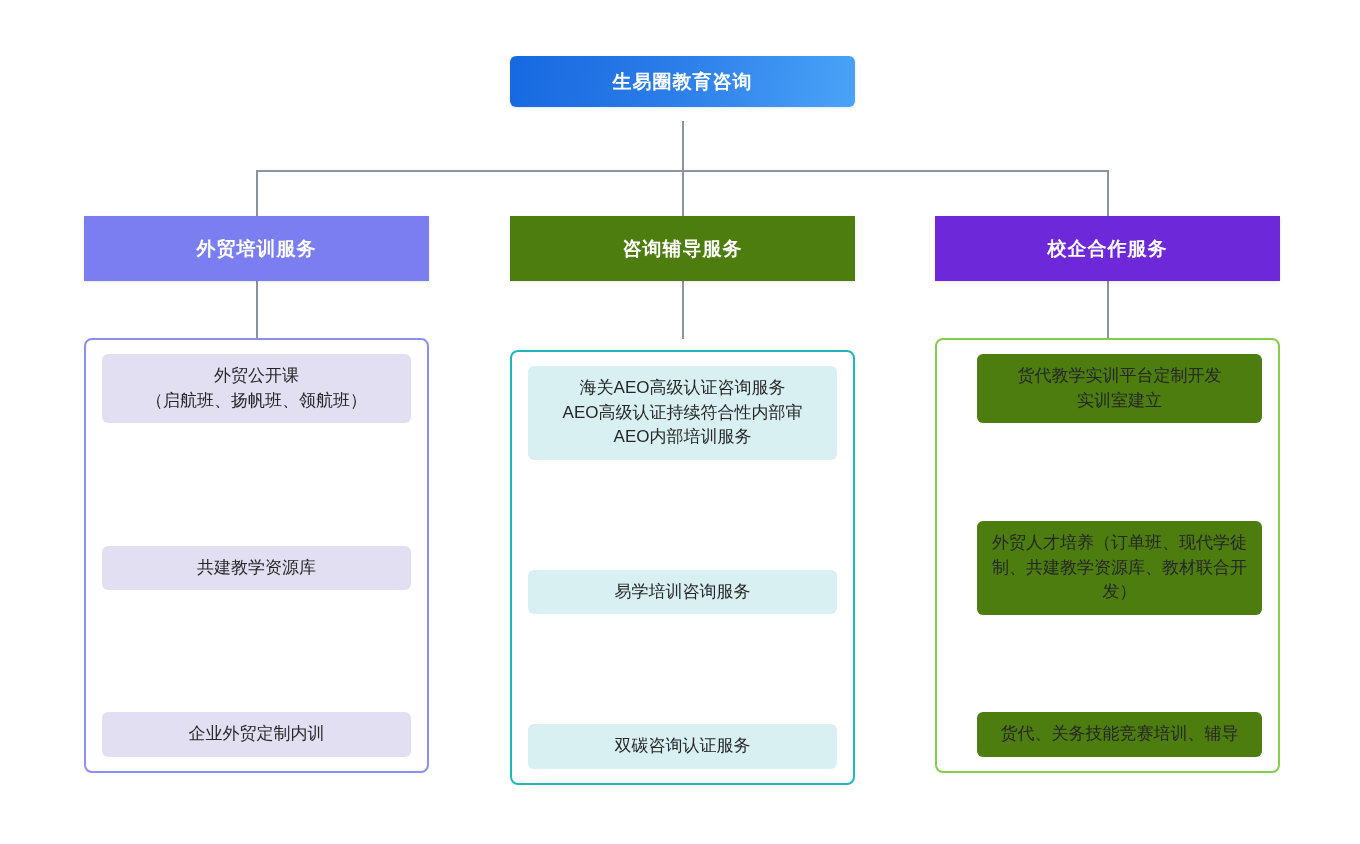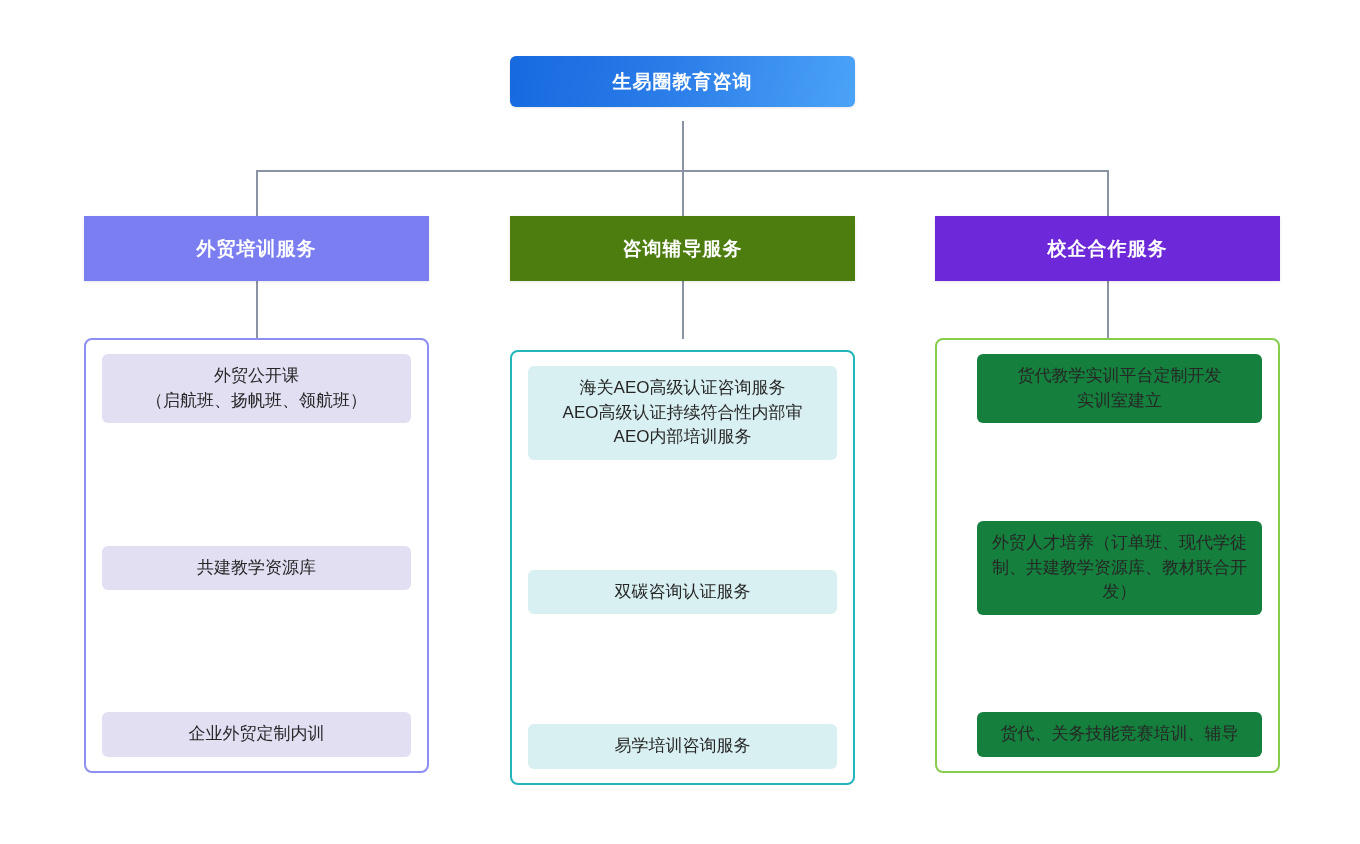--- a/index.html
+++ b/index.html
@@ -63,21 +63,21 @@
   
   .b2{left:510px;}
   .b2 .branch-header{background:#4d7c0f;}
   .b2 .branch-body{border-color:#22b5bb;margin-top:12px;}
   .b2 .item-card{background:#d9f0f2;}
 
   
   .b3{left:935px;}
   .b3 .branch-header{background:#6d28d9;}
   .b3 .branch-body{border-color:#86cd4e;}
-  .b3 .item-card{background:#15803d;margin-left:24px;}
+  .b3 .item-card{background:#4d7c0f;margin-left:24px;}
 </style>
 </head>
 <body>
 
 <div id="chart">
 
   <div class="root-node">
     <span>生易圈教育咨询</span>
   </div>
 
@@ -106,22 +106,22 @@
   </div>
 
   <div class="branch b2">
     <div class="branch-header">
       <span>咨询辅导服务</span>
     </div>
     <div class="branch-body">
       <div class="item-card">海关AEO高级认证咨询服务
 AEO高级认证持续符合性内部审
 AEO内部培训服务</div>
+      <div class="item-card">易学培训咨询服务</div>
       <div class="item-card">双碳咨询认证服务</div>
-      <div class="item-card">易学培训咨询服务</div>
     </div>
   </div>
 
   <div class="branch b3">
     <div class="branch-header">
       <span>校企合作服务</span>
     </div>
     <div class="branch-body">
       <div class="item-card">货代教学实训平台定制开发
 实训室建立</div>

